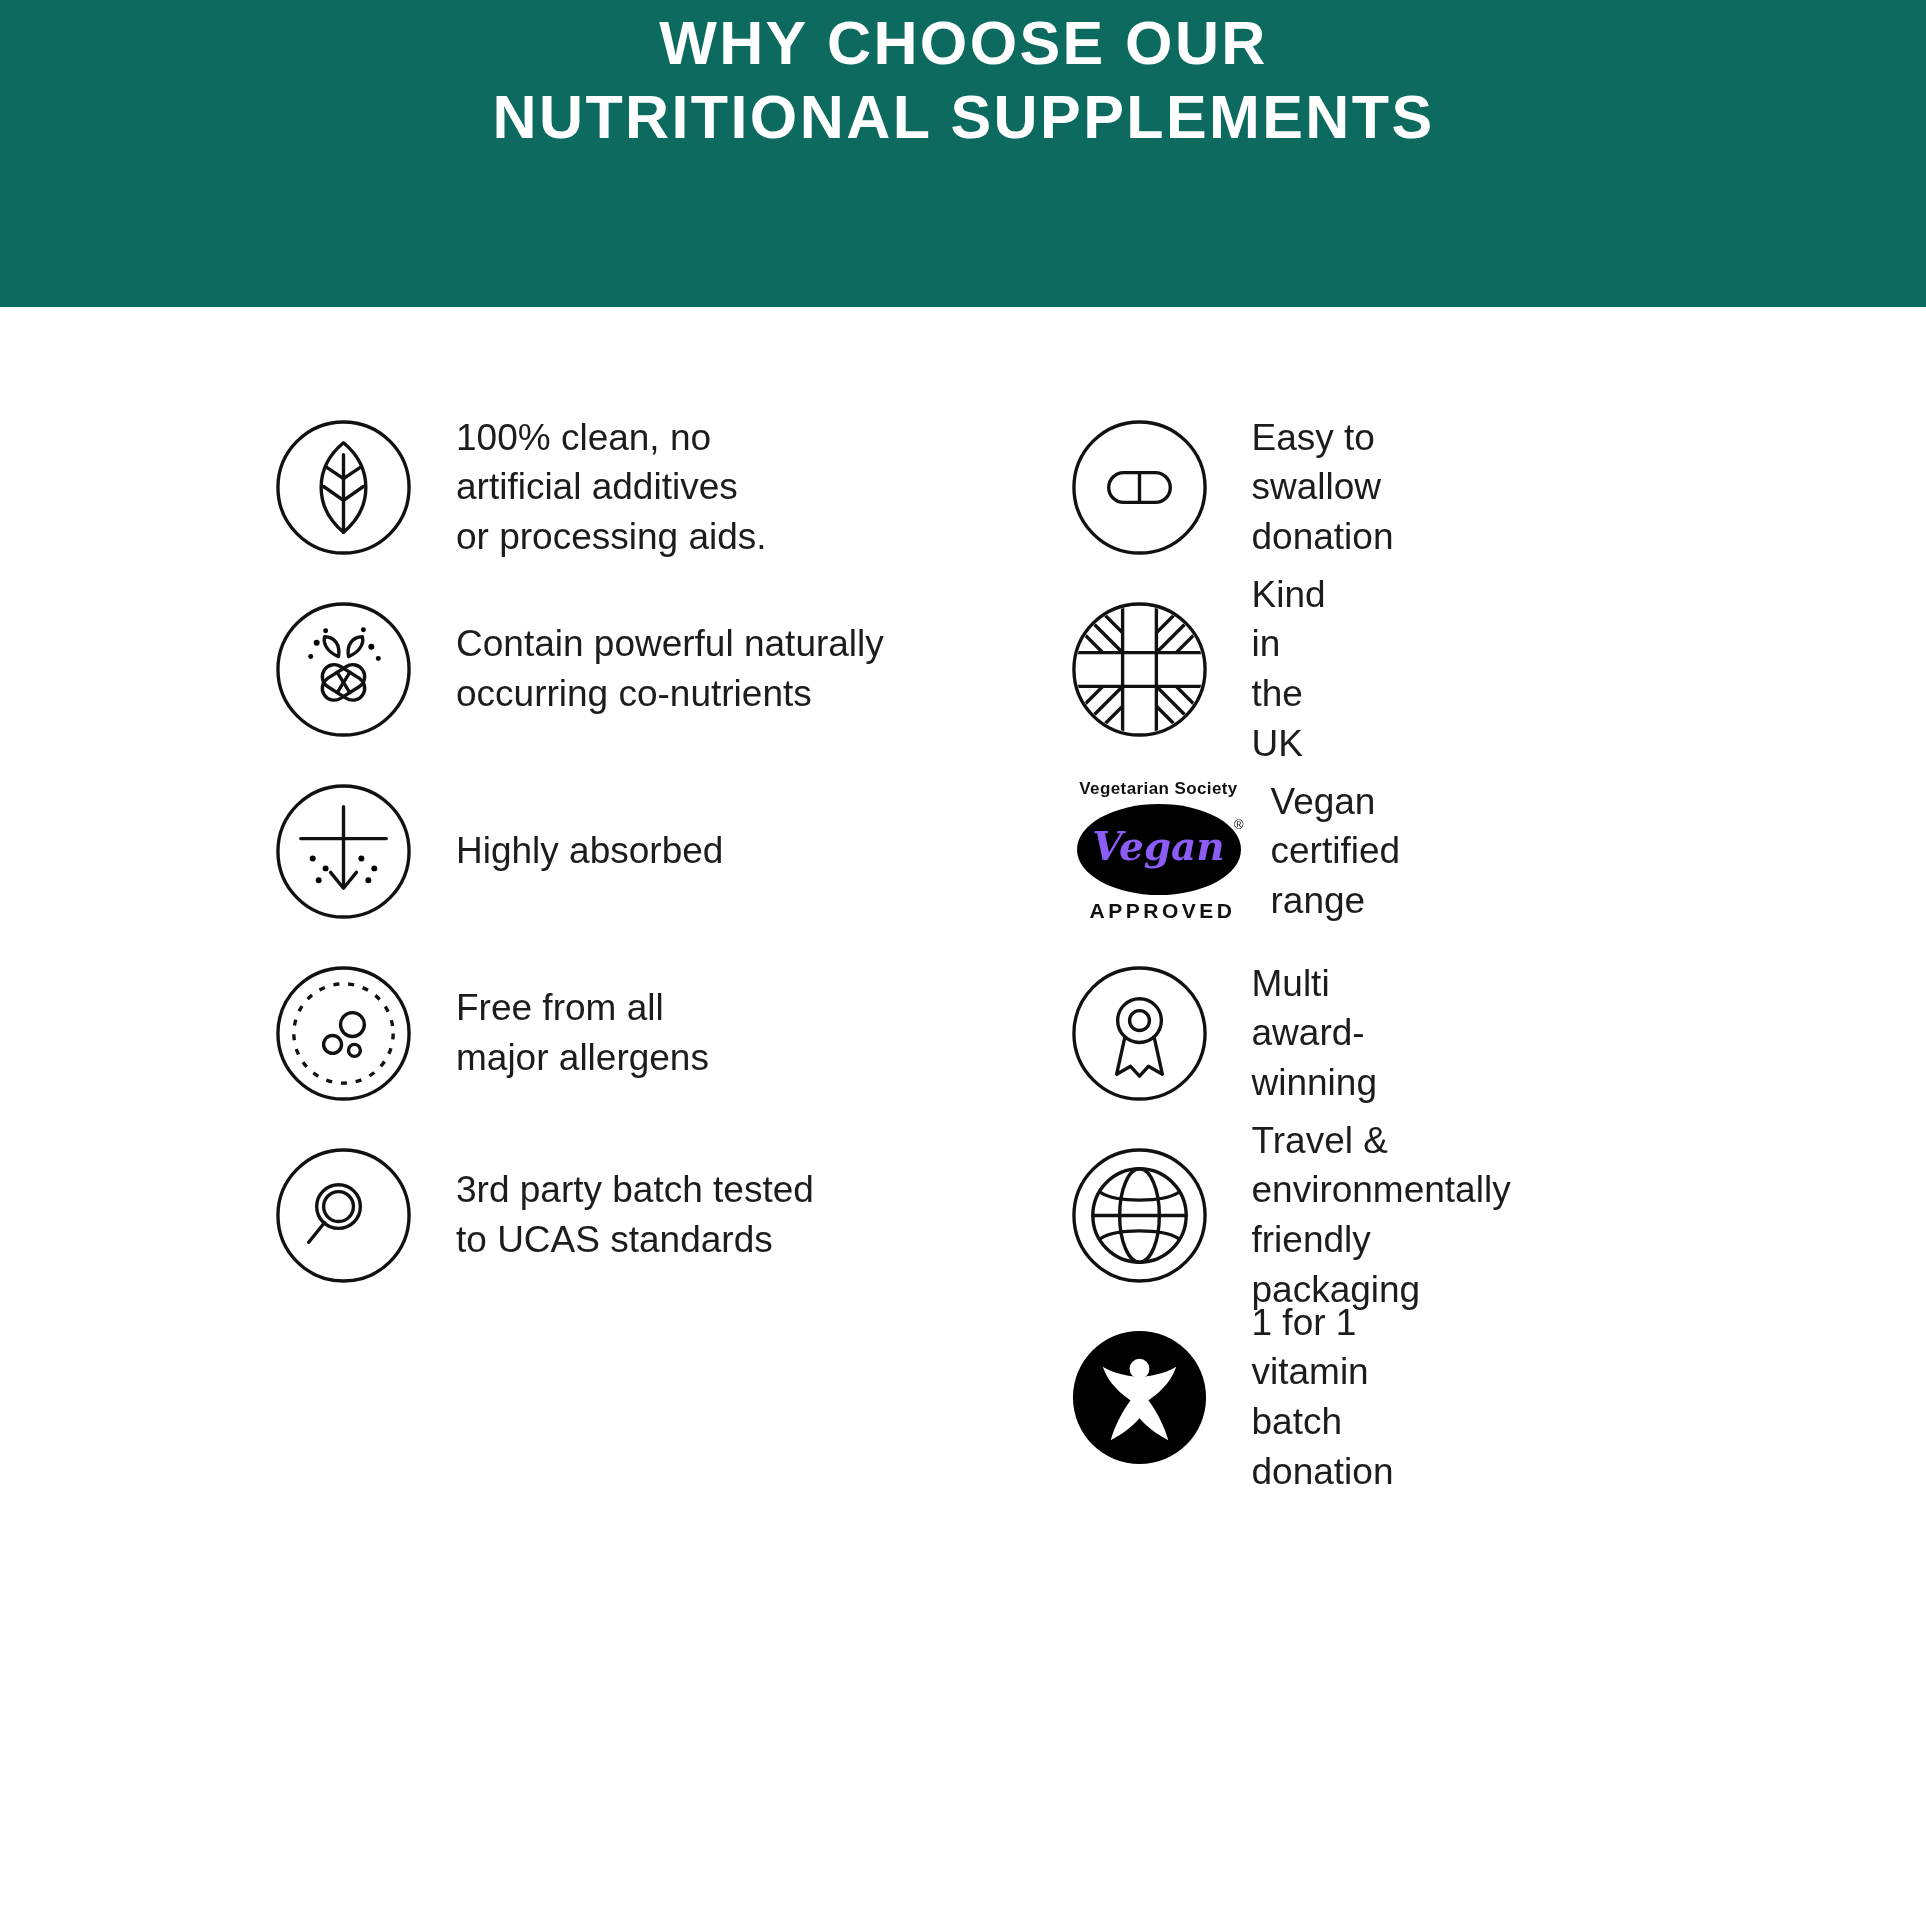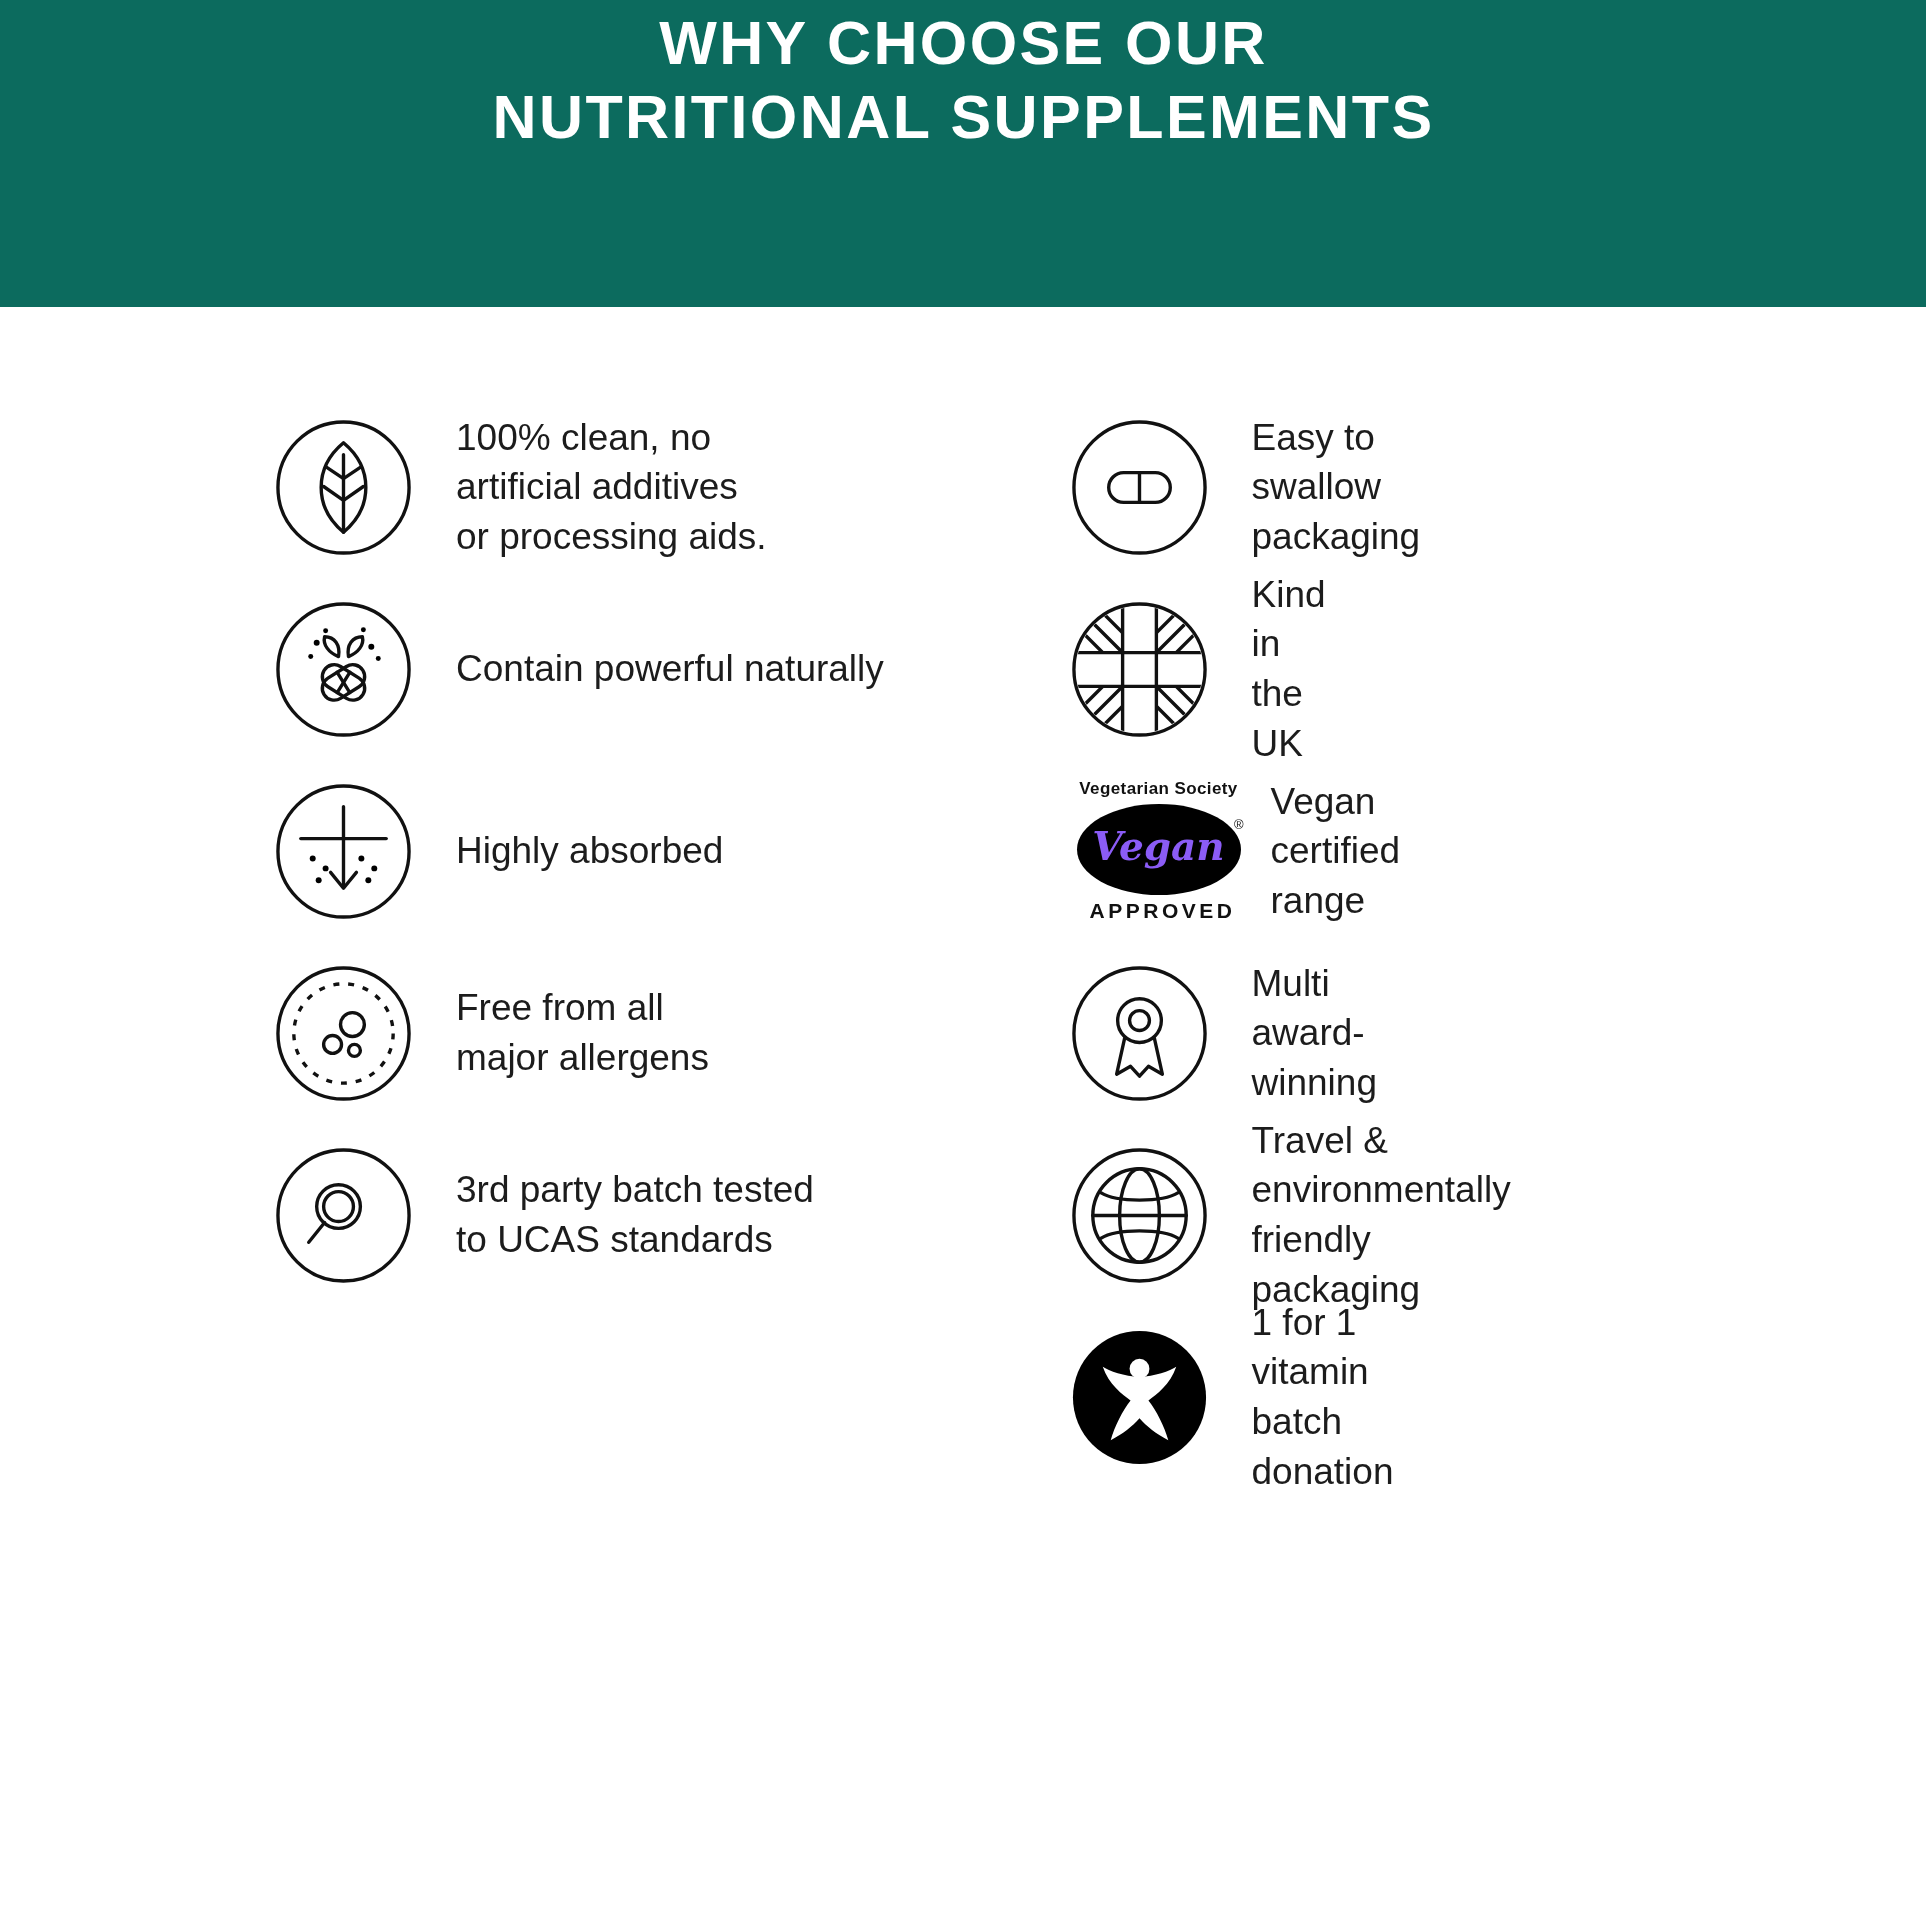--- a/index.html
+++ b/index.html
@@ -213,20 +213,21 @@
             <circle class="fill-black" cx="48" cy="48" r="3"></circle>
             <circle class="fill-black" cx="103" cy="52" r="3"></circle>
             <circle class="fill-black" cx="57" cy="36" r="2.5"></circle>
             <circle class="fill-black" cx="95" cy="35" r="2.5"></circle>
             <circle class="fill-black" cx="42" cy="62" r="2.5"></circle>
             <circle class="fill-black" cx="110" cy="64" r="2.5"></circle>
           </svg>
         </div>
         <div class="label">
           <span class="l">Contain powerful naturally</span>
+          <span class="l">occurring co-nutrients</span>
         </div>
       </div>
 
       <div class="item">
         <div class="icon-wrap">
           <svg width="149" height="149" viewBox="0 0 150 150">
             <circle class="ring" cx="75" cy="75" r="66"></circle>
             <line class="stroke" x1="32" y1="62" x2="118" y2="62"></line>
             <line class="stroke" x1="75" y1="30" x2="75" y2="110"></line>
             <path class="stroke" d="M62 96 L 75 112 L 88 96"></path>
@@ -282,21 +283,21 @@
       <div class="item">
         <div class="icon-wrap">
           <svg width="149" height="149" viewBox="0 0 150 150">
             <circle class="ring" cx="75" cy="75" r="66"></circle>
             <rect class="stroke" x="44" y="60" width="62" height="30" rx="15"></rect>
             <line class="stroke" x1="75" y1="60" x2="75" y2="90"></line>
           </svg>
         </div>
         <div class="label">
           <span class="l">Easy to swallow</span>
-          <span class="l">packaging</span>
+          <span class="l">donation</span>
         </div>
       </div>
 
       <div class="item">
         <div class="icon-wrap">
           <svg width="149" height="149" viewBox="0 0 150 150">
             <defs>
               <clipPath id="ukclip">
                   <circle cx="75" cy="75" r="64"></circle>
                 </clipPath>

